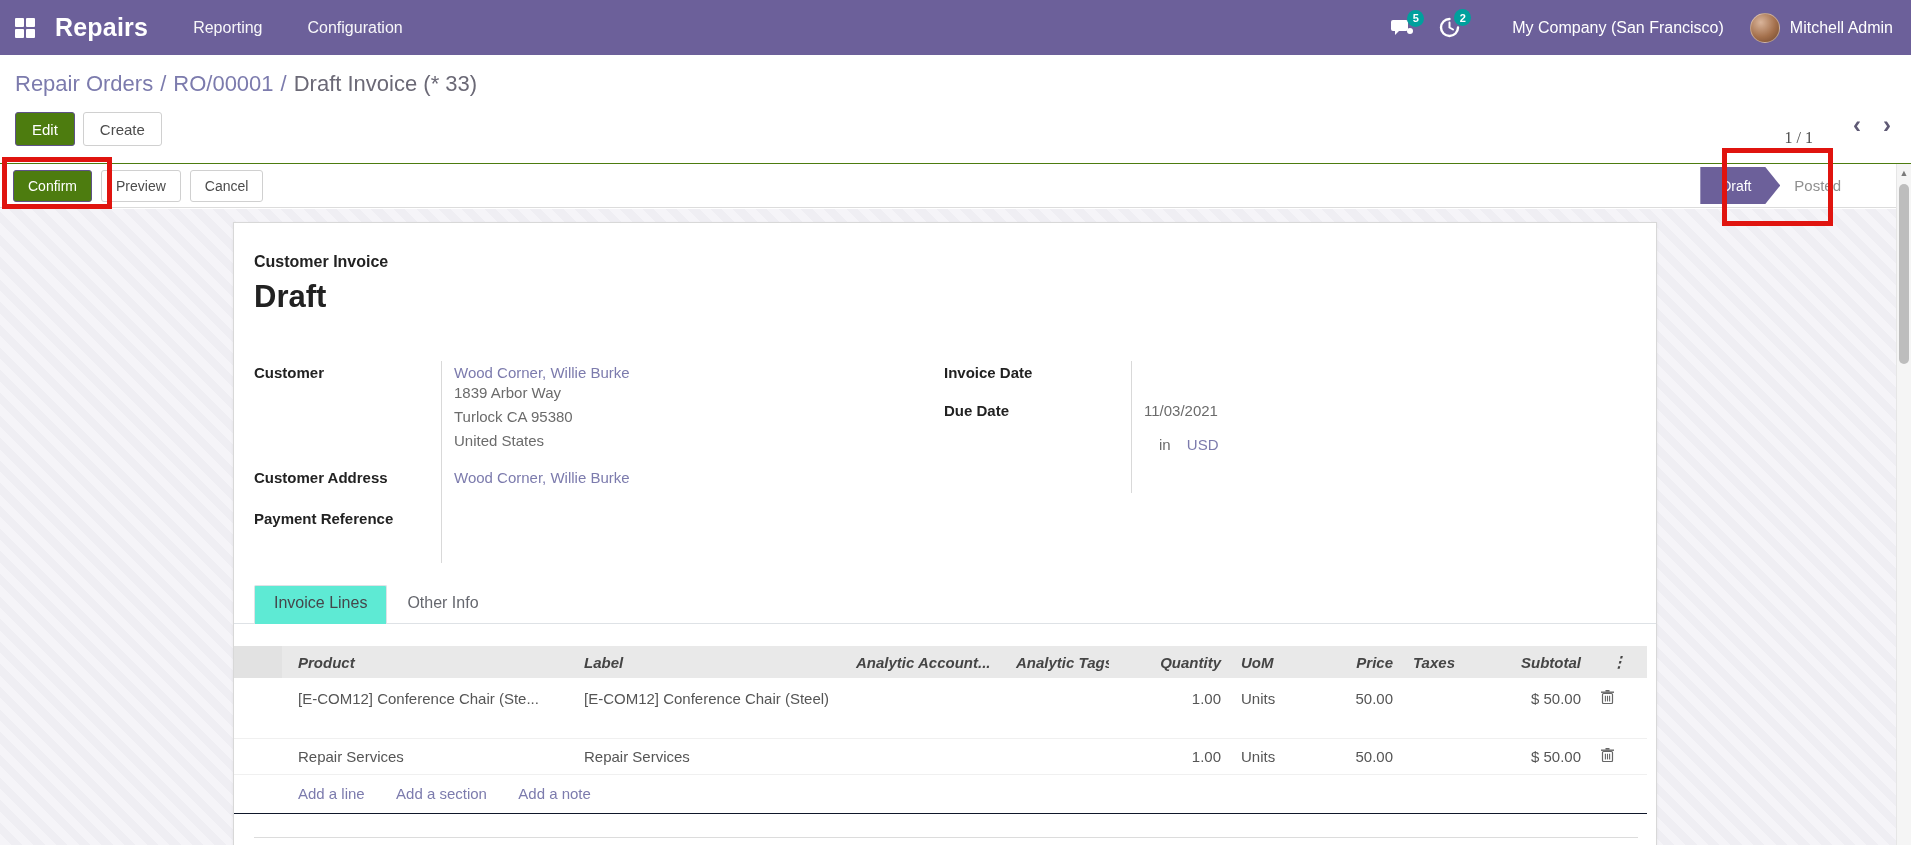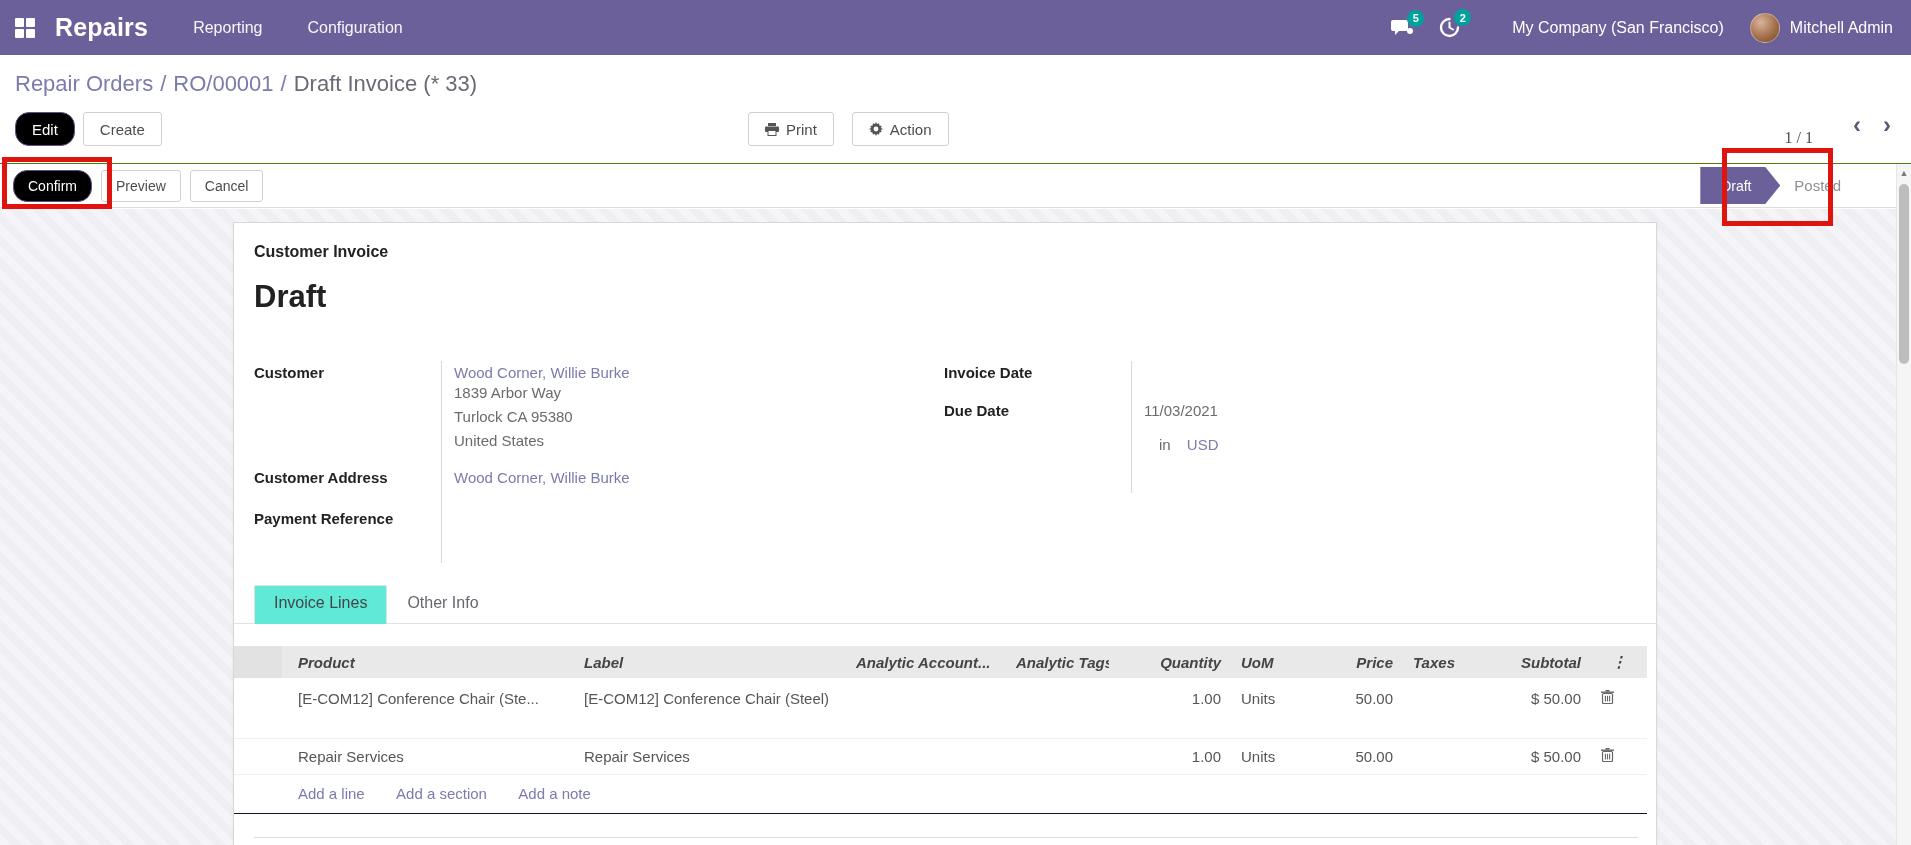--- a/index.html
+++ b/index.html
@@ -29,21 +29,21 @@
 
   
   .control-panel { position:absolute; top:55px; left:0; width:1911px; height:108px; background:#fff; }
   .breadcrumb { position:absolute; top:16px; left:15px; font-size:22px; }
   .breadcrumb a { color:#7c7bad; }
   .breadcrumb .sep { color:#7c7bad; margin:0 7px; }
   .breadcrumb .active { color:#6b6976; }
   .btn { display:inline-flex; align-items:center; justify-content:center; font-size:15px;
          border-radius:3px; border:1px solid transparent; height:34px; padding:0 16px;
          cursor:pointer; background:#fff; color:#4c4c4c; font-family:inherit; }
-  .btn-primary { background:#000000; border-color:#5e5287; color:#fff;border-radius:14px; }
+  .btn-primary { background:#4d7c0f; border-color:#5e5287; color:#fff; }
   .btn-outline { border-color:#d0d0d0; }
   .cp-left-buttons { position:absolute; top:57px; left:15px; display:flex; gap:8px; }
   .cp-center-buttons { position:absolute; top:57px; left:748px; display:flex; gap:18px; }
   .btn .bicon { margin-right:7px; display:inline-flex; }
   .pager { position:absolute; top:74px; right:98px; font-size:16px; color:#4c4c4c;font-family:Liberation Serif, serif; }
   .pager-arrows { position:absolute; top:58px; right:20px; display:flex; gap:22px; }
   .pager-arrow { font-size:24px; line-height:24px; color:#5f5a75; cursor:pointer; font-weight:700; }
 
   
   .statusbar { position:absolute; top:163px; left:0; width:1911px; height:45px; background:#fff;
@@ -62,21 +62,21 @@
   .annot { position:absolute; border:5px solid #e0140f; pointer-events:none; z-index:50; }
   .annot-confirm { left:2px;  top:157px; width:110px; height:52px; }
   .annot-draft  { left:1722px; top:148px; width:111px; height:78px; }
 
   
   .content { position:absolute; top:209px; left:0; width:1911px; height:636px;
              background:repeating-linear-gradient(45deg,#f5f4f8 0px,#f5f4f8 8px,#efeef3 8px,#efeef3 16px);
              overflow:hidden; }
   .sheet { position:absolute; left:233px; top:13px; width:1424px; height:720px; background:#fff;
            border:1px solid #d8d8d8; box-shadow:0 1px 3px rgba(0,0,0,.06); }
-  .doc-type { position:absolute; left:20px; top:20px; font-size:16px; font-weight:700; color:#222; }
+  .doc-type { position:absolute; left:20px; top:30px; font-size:16px; font-weight:700; color:#222; }
   .doc-state { position:absolute; left:20px; top:56px; font-size:31px; font-weight:700; color:#222; }
 
   .fieldcol { position:absolute; top:138px; }
   .fieldcol .frow { display:flex; }
   .flabel { width:187px; font-size:15px; font-weight:700; color:#222; padding-top:3px; }
   .fvalue { font-size:15px; color:#6b6b6b; padding:3px 0 3px 13px; }
   .fvalue a { color:#7c7bad; }
   .addr div { line-height:24px; }
   .vsep { position:absolute; width:1px; background:#d9d9d9; }
   .vsep-left  { left:207px; top:138px; height:202px; }
@@ -168,41 +168,20 @@
 <div class="control-panel">
   <div class="breadcrumb">
     <a>Repair Orders</a><span class="sep">/</span><a>RO/00001</a><span class="sep">/</span><span class="active">Draft Invoice (* 33)</span>
   </div>
 
   <div class="cp-left-buttons">
     <button class="btn btn-primary">Edit</button>
     <button class="btn btn-outline">Create</button>
   </div>
 
-  <div class="cp-center-buttons">
-    <button class="btn btn-outline">
-      <span class="bicon">
-        <svg width="14" height="13" viewBox="0 0 14 13">
-          <rect x="3" y="0" width="8" height="3" fill="#555"></rect>
-          <rect x="0" y="3.5" width="14" height="5.5" rx="1" fill="#555"></rect>
-          <rect x="3" y="7.5" width="8" height="5" fill="#fff" stroke="#555"></rect>
-        </svg>
-      </span>
-      <span>Print</span>
-    </button>
-    <button class="btn btn-outline">
-      <span class="bicon">
-        <svg width="14" height="14" viewBox="0 0 14 14">
-          <path d="M7 0 l1 2 2-.7.4 2.2 2.2.4L11.9 6 14 7l-2.1 1 .7 2.1-2.2.4-.4 2.2L8 11.9 7 14 6 11.9l-2.1.7-.4-2.2-2.2-.4L2.1 8 0 7l2.1-1-.7-2.1 2.2-.4.4-2.2L6 2.1 Z" fill="#555"></path>
-          <circle cx="7" cy="7" r="2.4" fill="#fff"></circle>
-        </svg>
-      </span>
-      <span>Action</span>
-    </button>
-  </div>
 
   <div class="pager">1 / 1</div>
   <div class="pager-arrows">
     <span class="pager-arrow">‹</span>
     <span class="pager-arrow">›</span>
   </div>
 </div>
 
 <div class="statusbar">
   <div class="sb-left">

